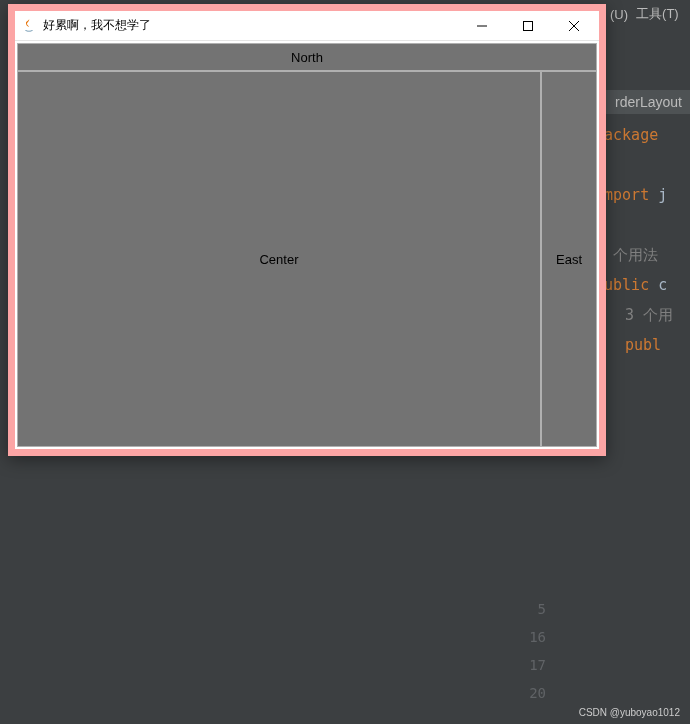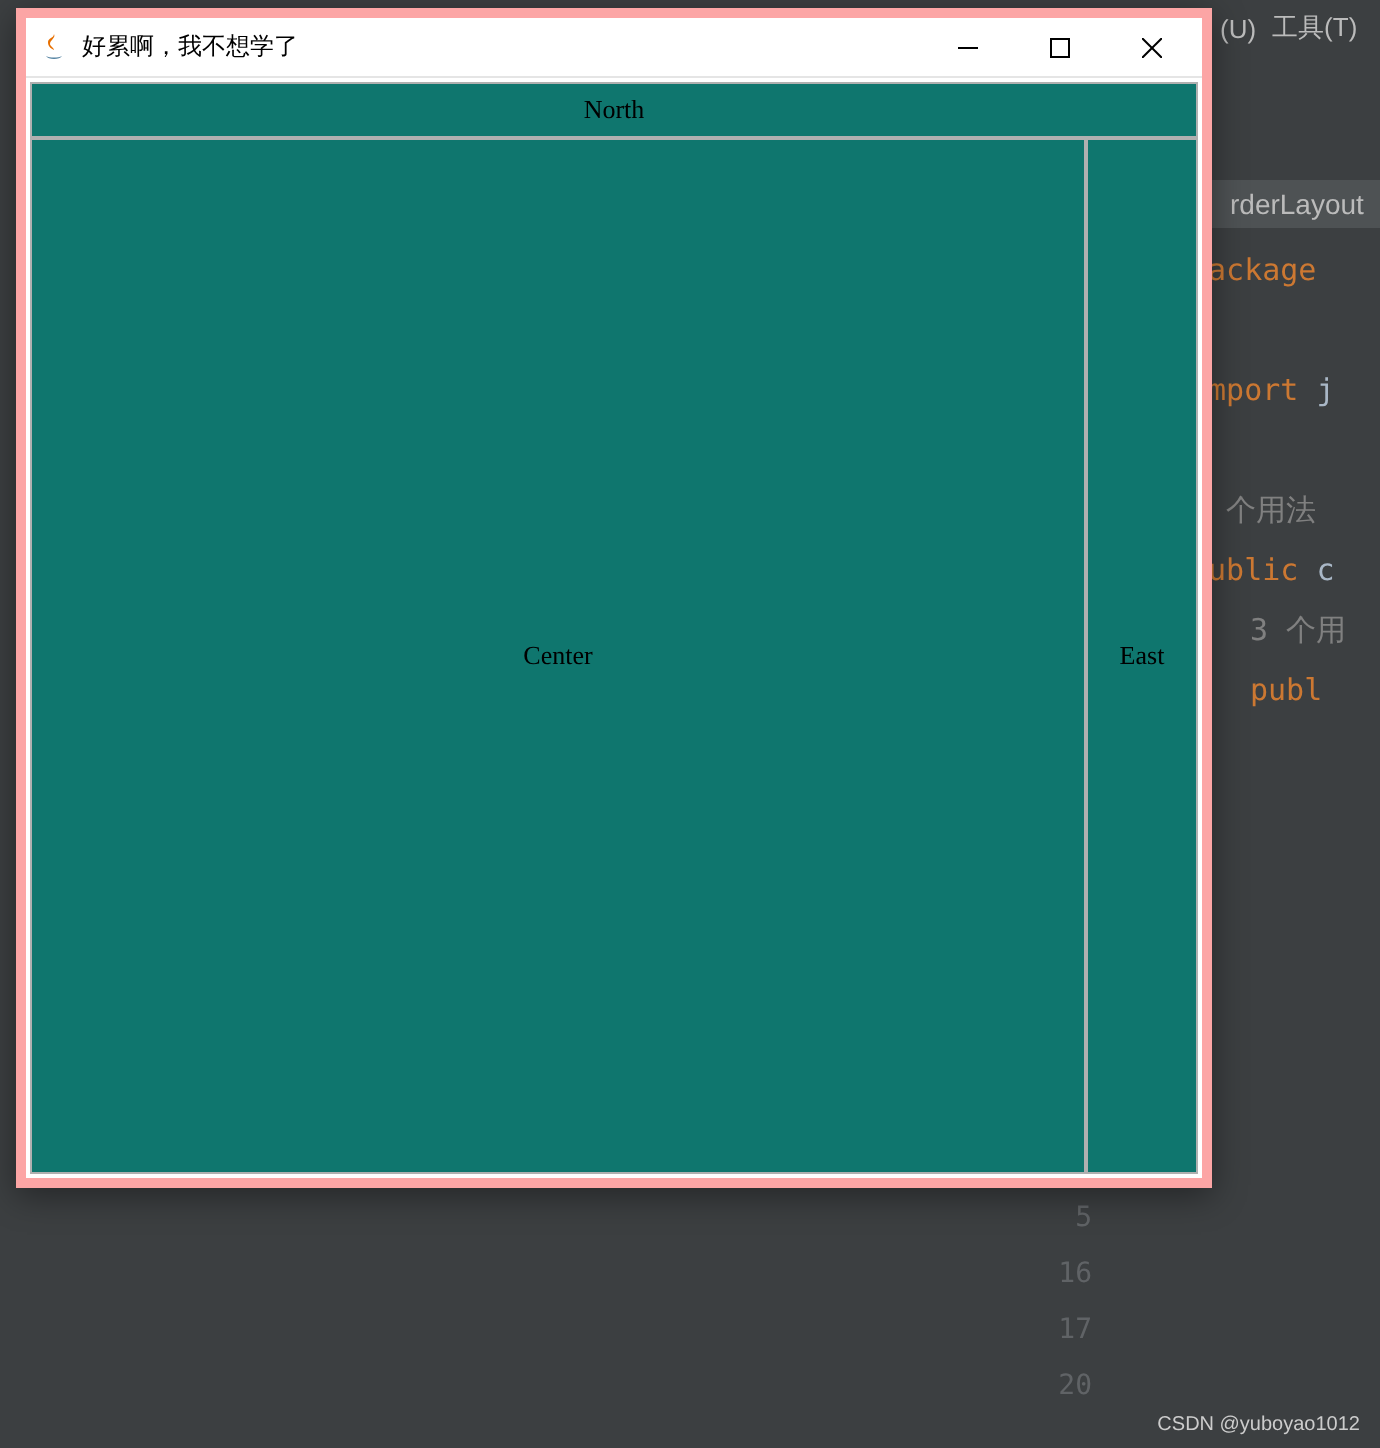--- a/index.html
+++ b/index.html
@@ -72,23 +72,23 @@
       right: 10px;
       color: #ccc;
       font-size: 10px;
     }
     
     .dialog {
       position: absolute;
       left: 8px;
       top: 4px;
       width: 598px;
-      height: 590px;
+      height: 452px;
       background: #fff;
-      border: 5px solid #fca5a5;
+      border: 7px solid #fca5a5;
       box-shadow: 0 4px 16px rgba(0,0,0,0.4);
       display: flex;
       flex-direction: column;
     }
     .titlebar {
       height: 30px;
       background: #fff;
       border-bottom: 1px solid #e5e5e5;
       display: flex;
       align-items: center;
@@ -118,26 +118,26 @@
     }
     .win-btn svg { width: 10px; height: 10px; }
     
     .content {
       flex: 1;
       display: flex;
       flex-direction: column;
       padding: 2px;
     }
     .swing-btn {
-      background: #0f766e;
+      background: #737373;
       border: 1px solid #b0b0b0;
       display: flex;
       align-items: center;
       justify-content: center;
-      font-family: Liberation Serif, serif;
+      font-family: Liberation Sans, sans-serif;
       font-size: 13px;
       color: #000;
     }
     .north { height: 28px; }
     .south { height: 28px; }
     .mid { flex: 1; display: flex; }
     .west { width: 56px; }
     .east { width: 56px; }
     .center { flex: 1; }
   </style>

